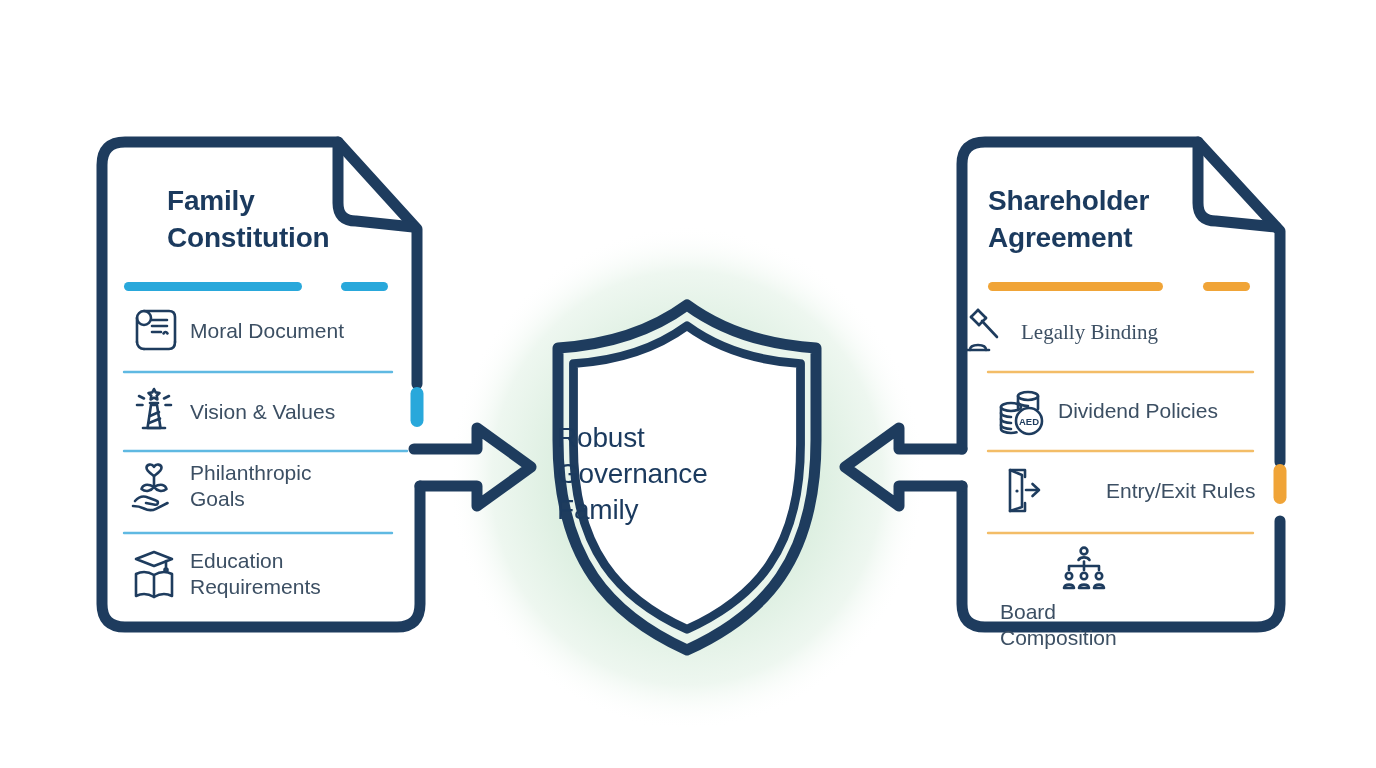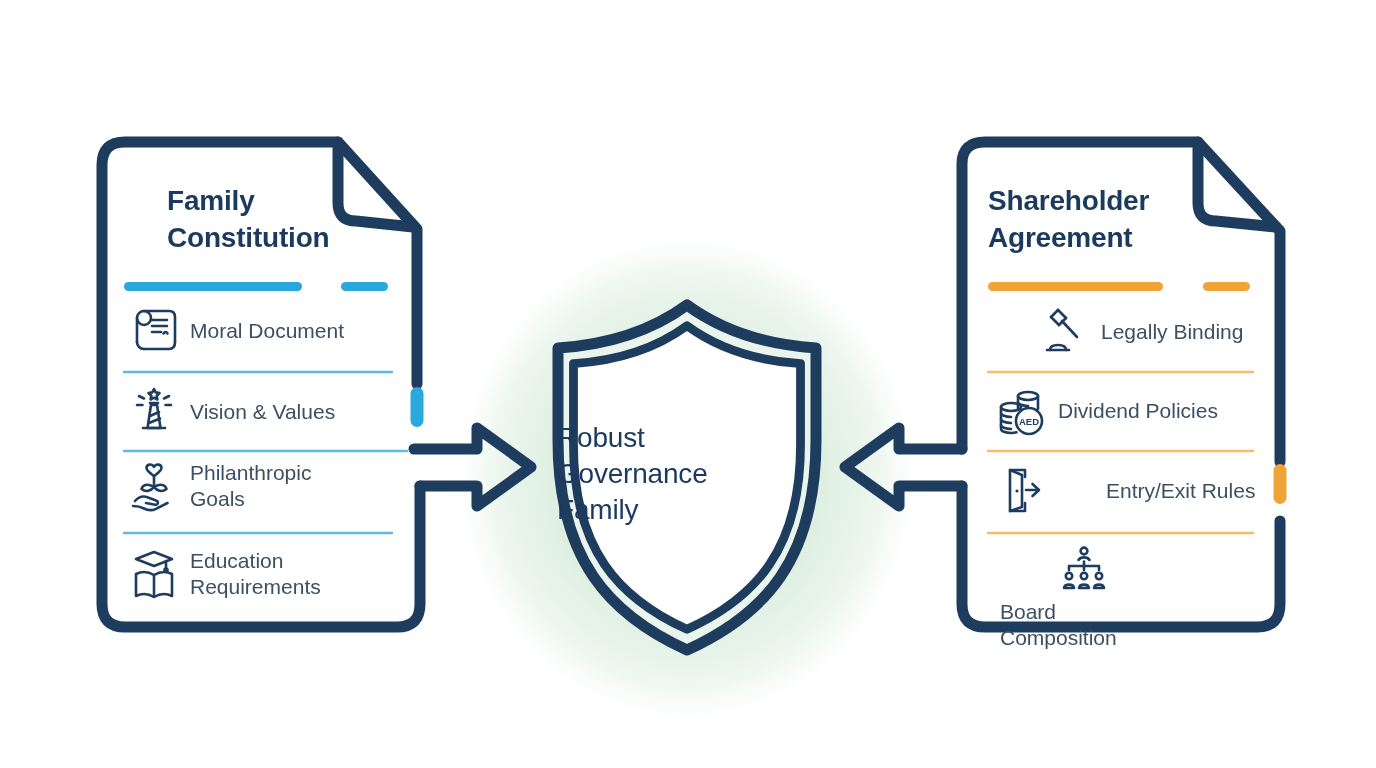--- a/index.html
+++ b/index.html
@@ -134,21 +134,21 @@
         <path d="M28 29c7-4 11.5-2 12.5 2-4.5 3.5-9.5 2-12.5-2z"></path>
         <path d="M9 43c4-4.5 8.5-5.5 13-3.5l8 3c3 1 2.2 4.8-1 4.2l-9-1.7"></path>
         <path d="M7 48c4 0 7.5.7 11 2.5 4.5 2.3 8 2.3 12 .3l11.5-5.8"></path>
       </svg>
     </div>
     <div class="label">Philanthropic Goals</div>
   </div>
 
   <div class="doc-title" style="left:988px;top:182px;">Shareholder Agreement</div>
 
-  <div class="row" style="left:1037px;top:299px;">
+  <div class="row" style="left:957px;top:299px;font-family:Liberation Serif, serif;">
     <div class="icon-box">
       <svg class="icon" viewBox="0 0 56 56" width="56" height="56">
         <path d="M21 6l8 8"></path>
         <path d="M14 13l8 8"></path>
         <path d="M21 6l-7 7"></path>
         <path d="M29 14l-7 7"></path>
         <path d="M25 17l15 16"></path>
         <path d="M10 46h22"></path>
         <path d="M13 46c0-3 3-5 8-5s8 2 8 5"></path>
       </svg>

